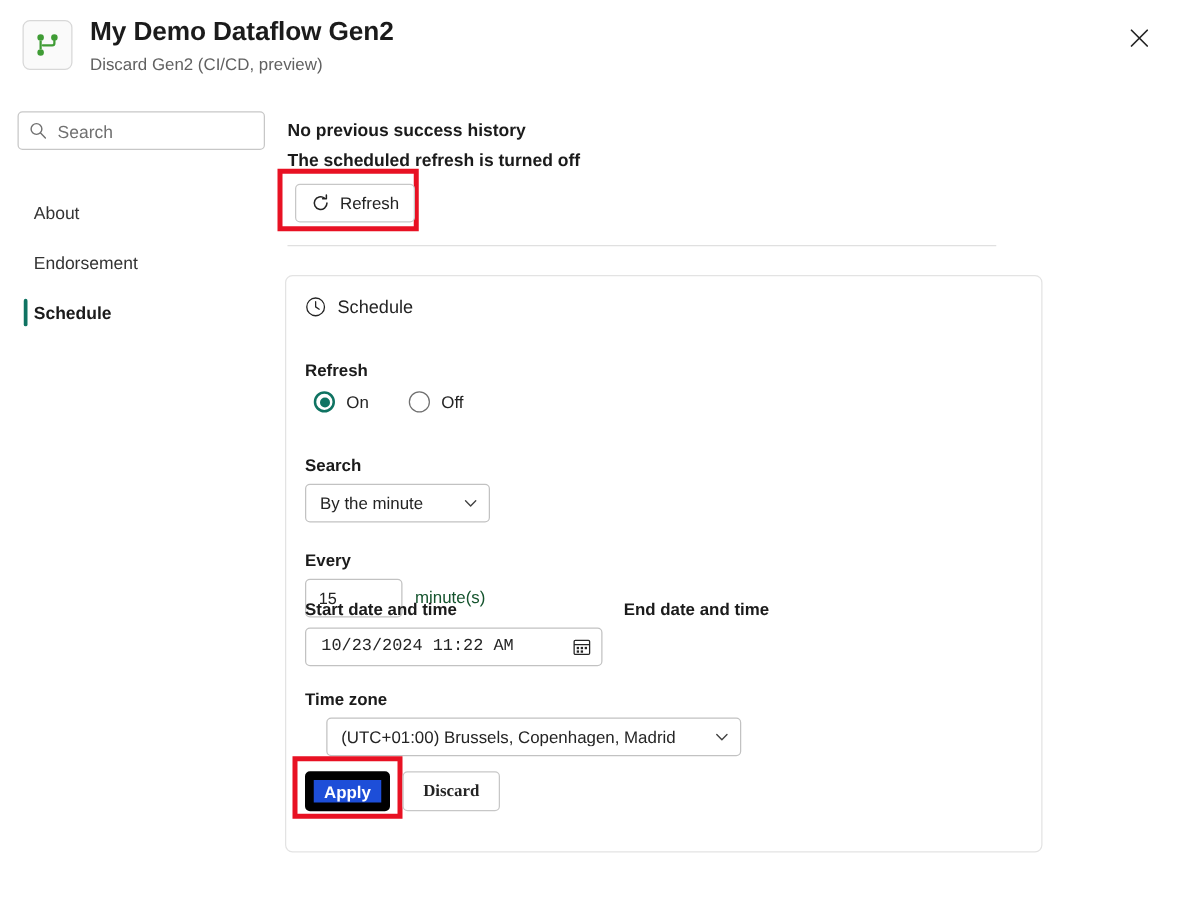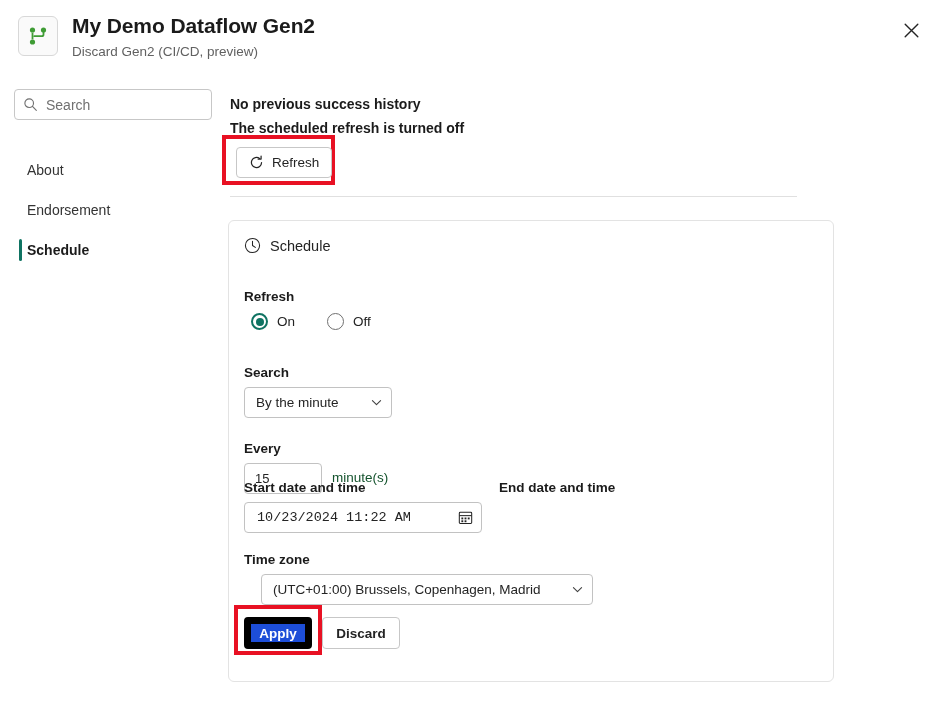--- a/index.html
+++ b/index.html
@@ -366,21 +366,21 @@
   .btn-discard {
     position: absolute;
     left: 93px;
     top: 396px;
     width: 78px;
     height: 32px;
     background: #ffffff;
     border: 1px solid #c7c7c7;
     border-radius: 4px;
     color: #242424;
-    font-family: Liberation Sans, sans-serif;
+    font-family: Liberation Serif, serif;
     font-size: 13.5px;
     font-weight: bold;
     cursor: pointer;
   }
 </style>
 </head>
 <body>
 
 <div class="header">
 

